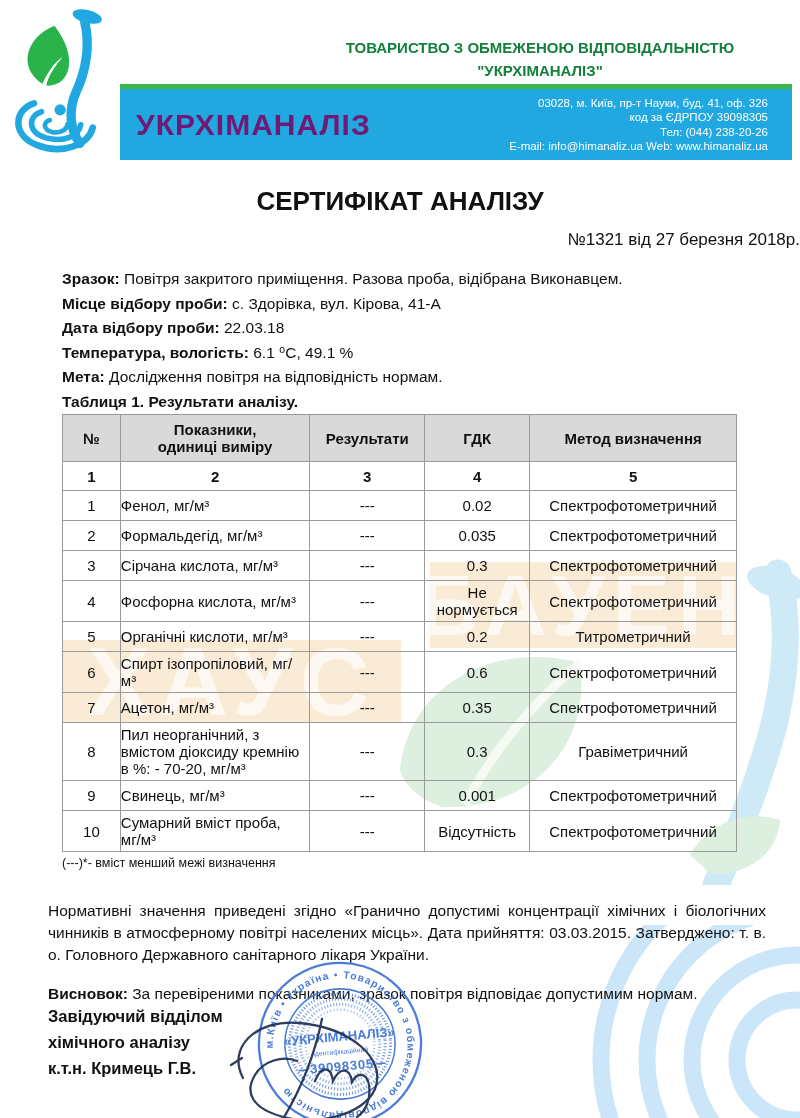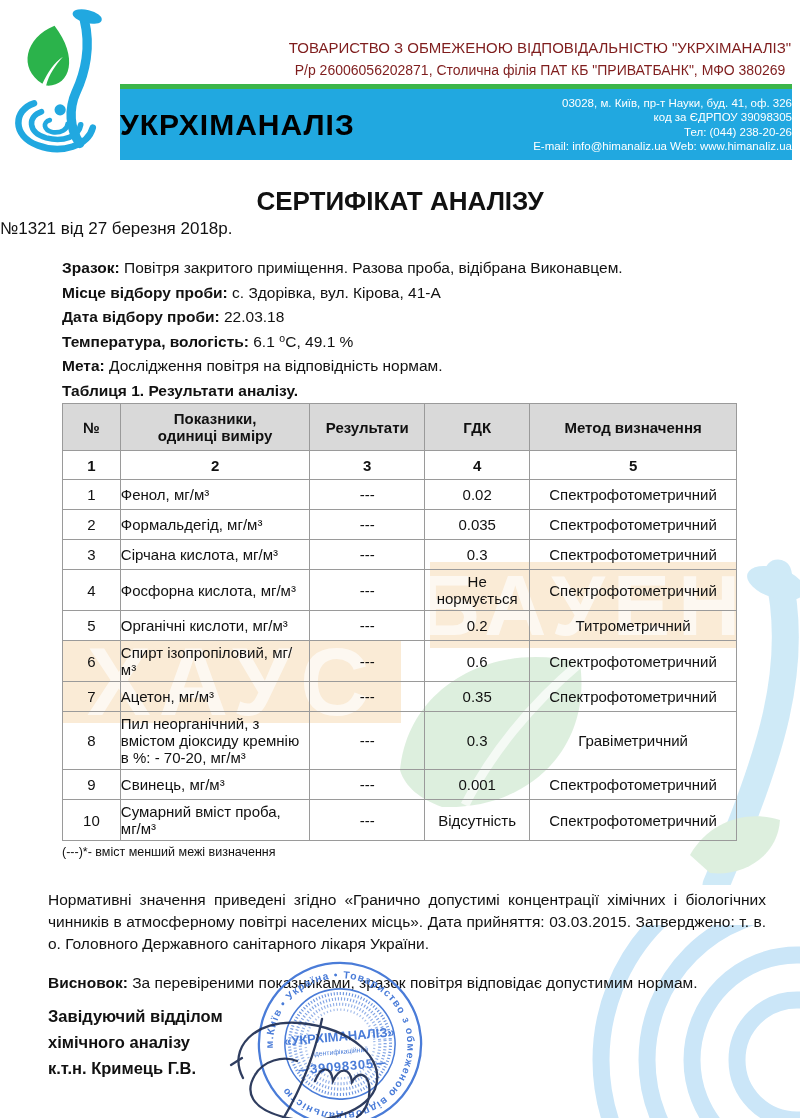--- a/index.html
+++ b/index.html
@@ -14,30 +14,30 @@
   .wm-band span{font-weight:bold;color:rgba(255,255,255,.65);letter-spacing:8px;white-space:nowrap;}
   .wm-band1{left:430px;top:562px;width:306px;height:86px;}
   .wm-band1 span{font-size:86px;}
   .wm-band2{left:63px;top:640px;width:338px;height:83px;}
   .wm-band2 span{font-size:96px;}
   .wm-logo{position:absolute;left:380px;top:555px;opacity:.55;}
   .wm-ripples{position:absolute;right:0;top:925px;}
   
   .header{position:relative;height:172px;z-index:1;}
   .logo{position:absolute;left:6px;top:2px;}
-  .corp{position:absolute;left:288px;top:36px;width:504px;text-align:center;color:#7f1d1d;font-weight:normal;}
+  .corp{position:absolute;left:288px;top:36px;width:504px;text-align:center;color:#15803d;font-weight:bold;}
   .corp .l1{font-size:15px;line-height:23px;}
   .corp .l2{font-size:14px;line-height:22px;}
   .green-rule{position:absolute;left:120px;top:84px;width:672px;height:5px;background:#3cb54a;}
   .cyan-band{position:absolute;left:120px;top:89px;width:672px;height:71px;background:#21a8e0;display:flex;align-items:center;}
-  .brand{color:#000000;font-weight:bold;font-size:30px;letter-spacing:1px;flex:0 0 auto;}
-  .addr{flex:1;text-align:right;color:#fff;font-size:11.5px;line-height:14.5px;padding-right:0;}
+  .brand{color:#701a75;font-weight:bold;font-size:30px;letter-spacing:1px;padding-left:16px;flex:0 0 auto;}
+  .addr{flex:1;text-align:right;color:#fff;font-size:11.5px;line-height:14.5px;padding-right:24px;}
   
   .doc-title{position:relative;z-index:1;text-align:center;font-size:26px;font-weight:bold;margin-top:14px;}
-  .doc-subtitle{position:relative;z-index:1;text-align:left;font-size:17px;margin-top:2px;}
+  .doc-subtitle{position:relative;z-index:1;text-align:right;font-size:17px;margin-top:13px;}
   
   .fields{position:relative;z-index:1;margin:17px 40px 0 62px;font-size:15.5px;line-height:24.5px;}
   .fields b{font-weight:bold;}
   .tbl-caption{font-weight:bold;}
   
   table.results{position:relative;z-index:1;border-collapse:collapse;margin-left:62px;width:675px;font-size:15px;}
   table.results th,table.results td{border:1px solid #9a9a9a;padding:3px 6px;text-align:center;vertical-align:middle;}
   table.results th{background:#d9d9d9;font-weight:bold;white-space:pre-line;height:40px;}
   table.results .colnum td{font-weight:bold;height:22px;}
   table.results td.ind{text-align:left;padding-left:0;}

